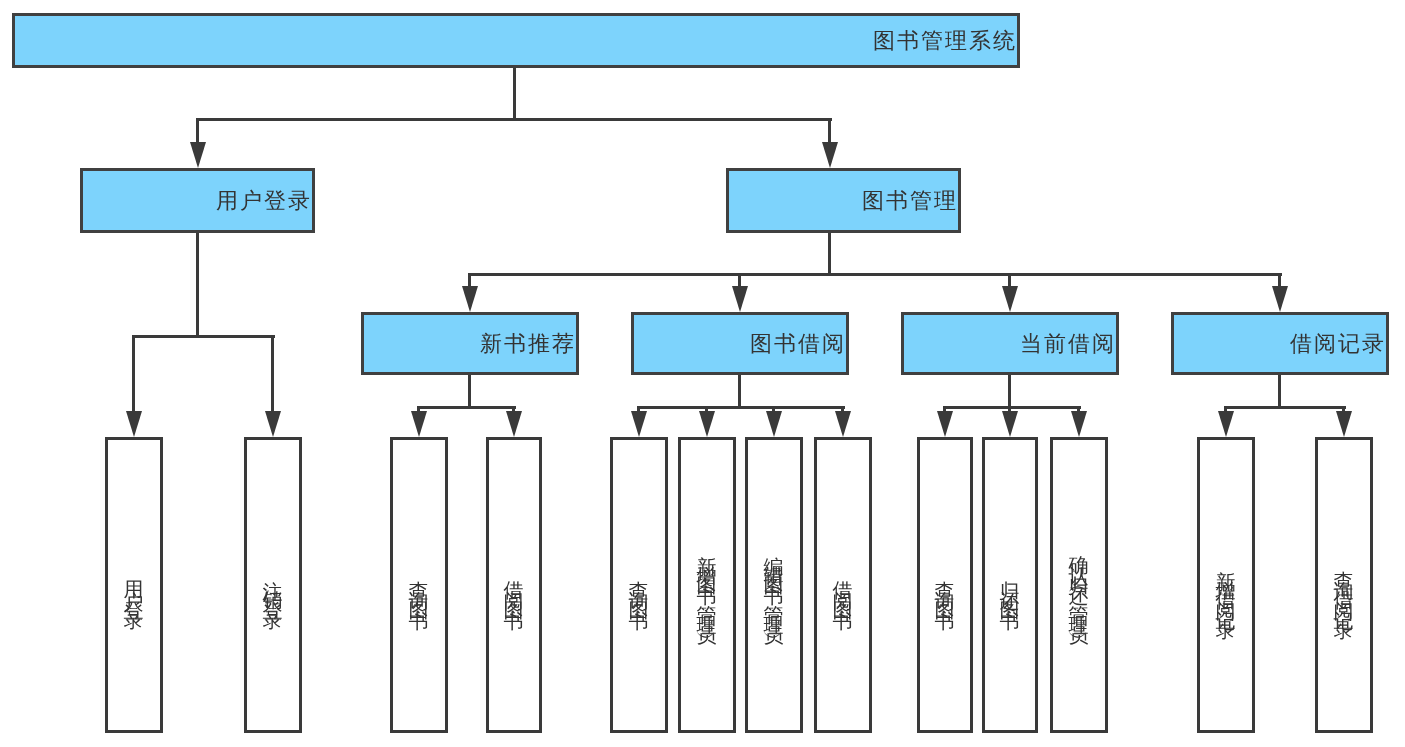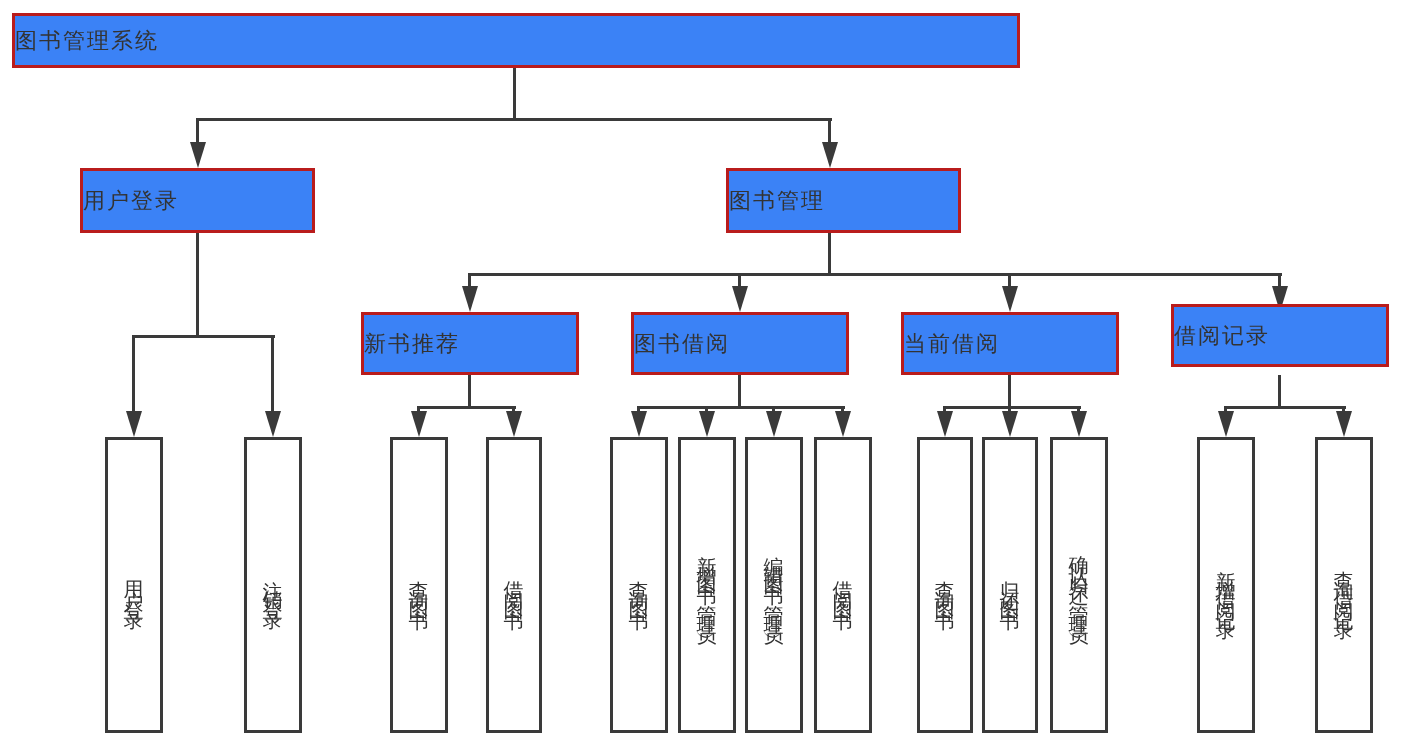--- a/index.html
+++ b/index.html
@@ -7,25 +7,25 @@
     position:relative;
     width:1405px;height:747px;
     background:#ffffff;
     font-family:"Liberation Sans","DejaVu Sans",sans-serif;
     color:#333333;
     overflow:hidden;
   }
   .box{
     position:absolute;
     box-sizing:border-box;
-    border:3px solid #b91c1c;
-    background:#3b82f6;
+    border:3px solid #404040;
+    background:#7dd3fc;
     display:flex;
     align-items:center;
-    justify-content:flex-start;
+    justify-content:flex-end;
     font-size:22px;
     letter-spacing:2px;
     color:#333333;
   }
   .leaf{
     position:absolute;
     top:437px;height:296px;
     box-sizing:border-box;
     border:3px solid #3a3a3a;
     background:#ffffff;
@@ -104,21 +104,21 @@
 
   <div class="box" style="left:361px;top:312px;width:218px;height:63px;">
     <span>新书推荐</span>
   </div>
   <div class="box" style="left:631px;top:312px;width:218px;height:63px;">
     <span>图书借阅</span>
   </div>
   <div class="box" style="left:901px;top:312px;width:218px;height:63px;">
     <span>当前借阅</span>
   </div>
-  <div class="box" style="left:1171px;top:304px;width:218px;height:63px;">
+  <div class="box" style="left:1171px;top:312px;width:218px;height:63px;">
     <span>借阅记录</span>
   </div>
 
   <div class="vline" style="left:468px;top:375px;height:33px;"></div>
   <div class="hline" style="left:417px;top:406px;width:99px;"></div>
   <div class="vline" style="left:417px;top:406px;height:8px;"></div>
   <div class="arr" style="left:411px;top:411px;"></div>
   <div class="vline" style="left:512px;top:406px;height:8px;"></div>
   <div class="arr" style="left:506px;top:411px;"></div>
 

